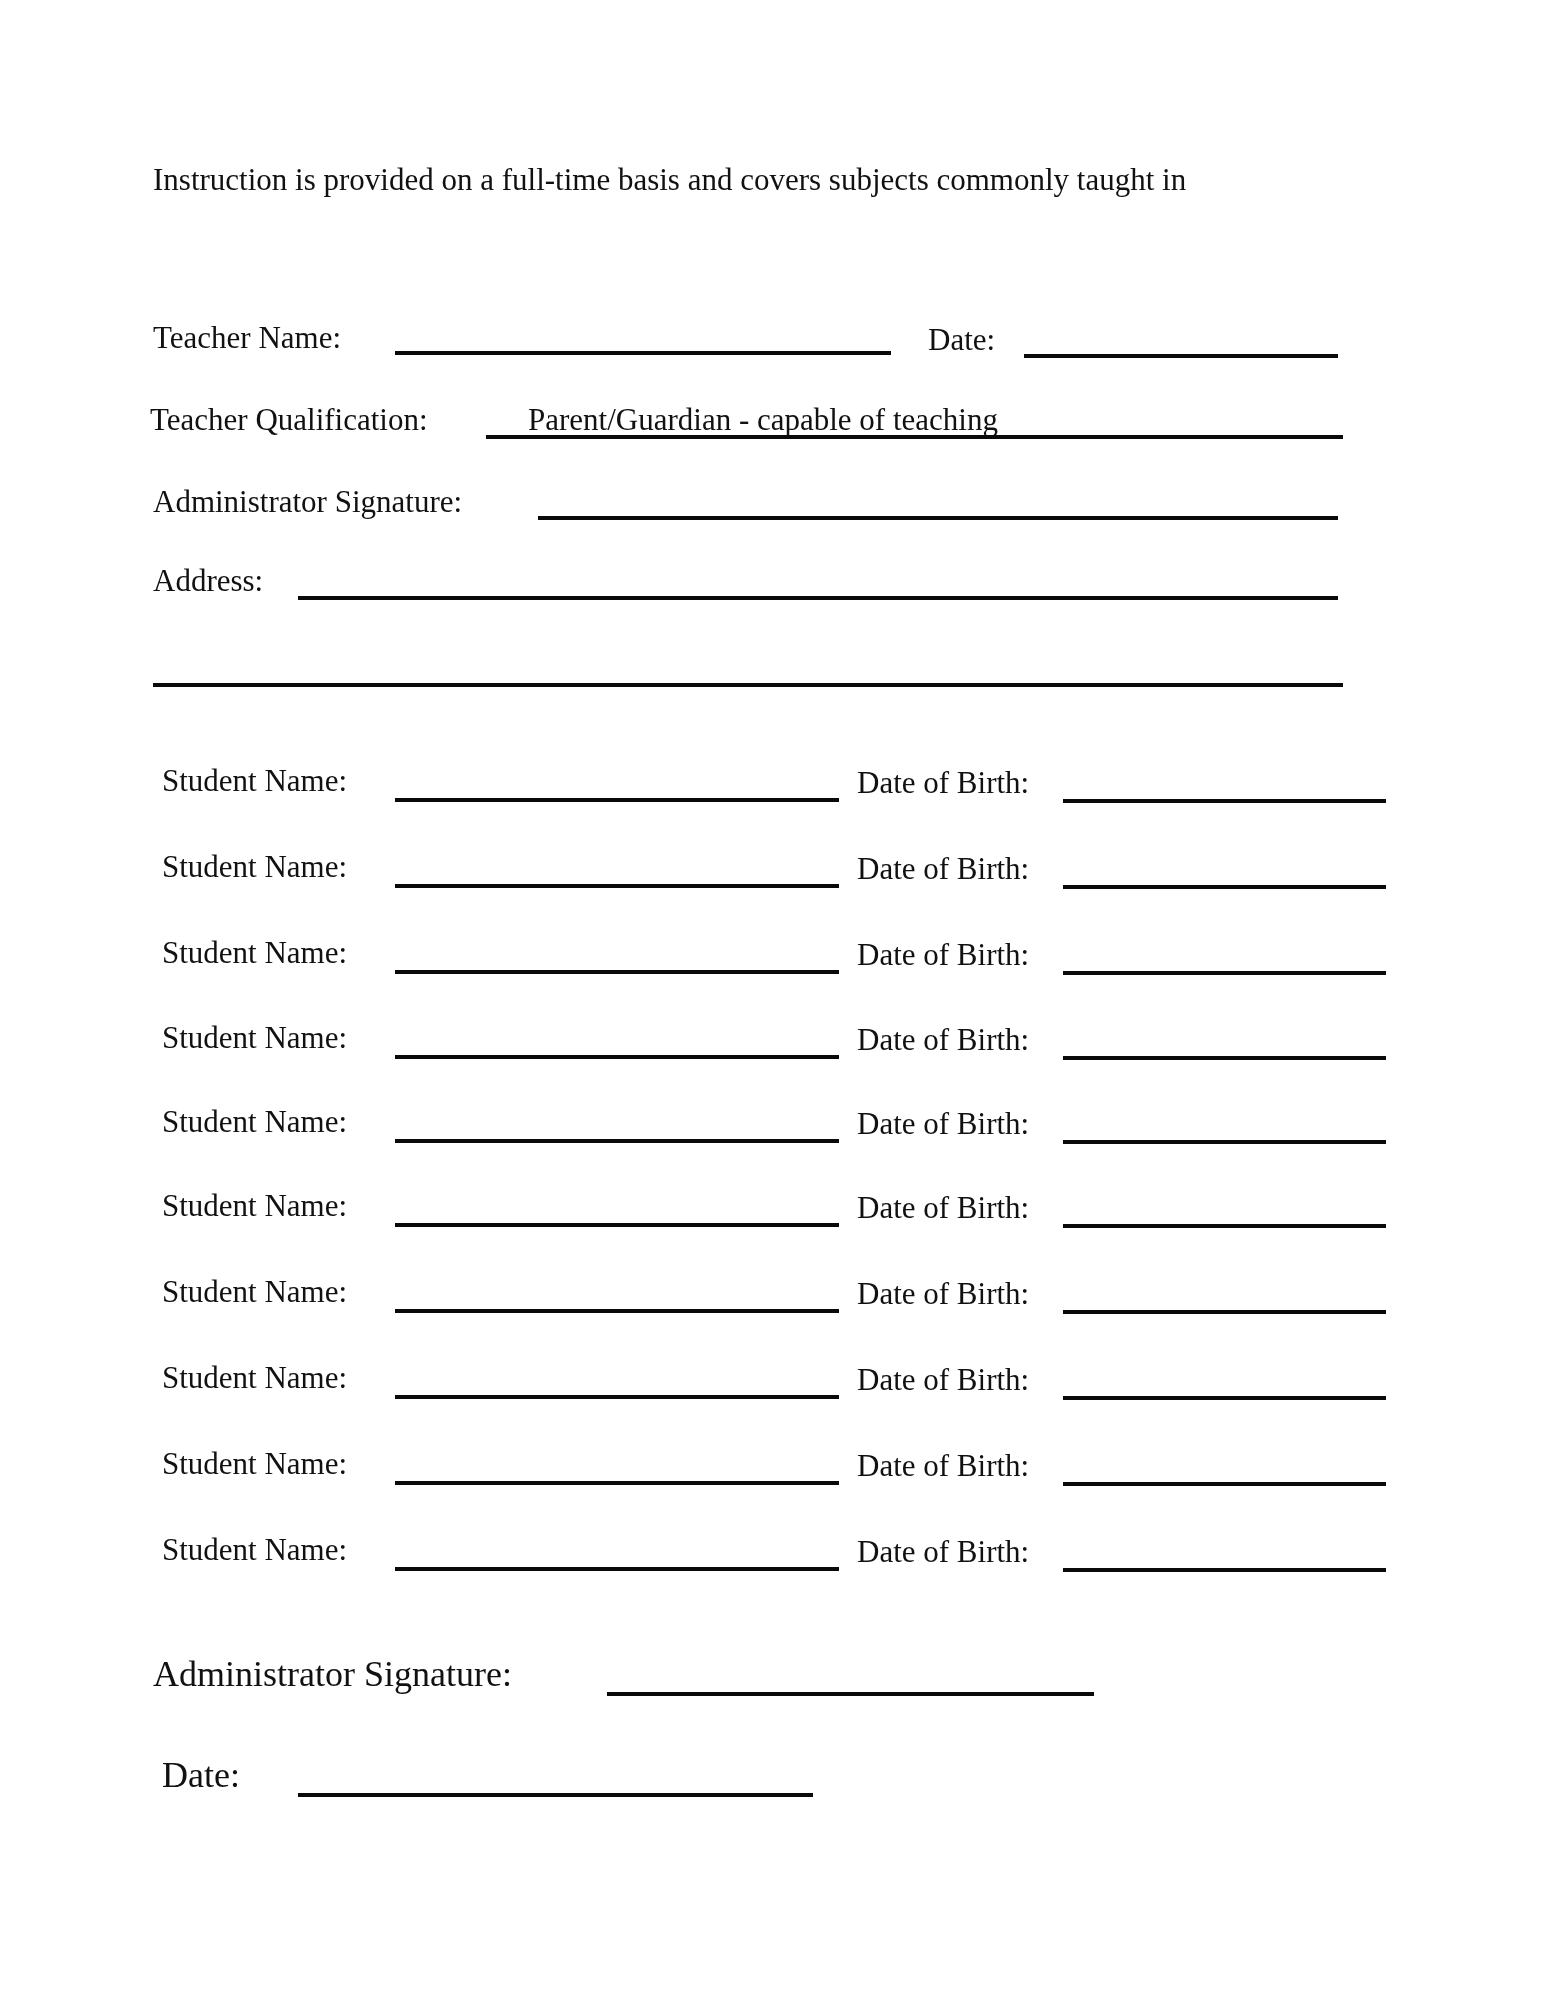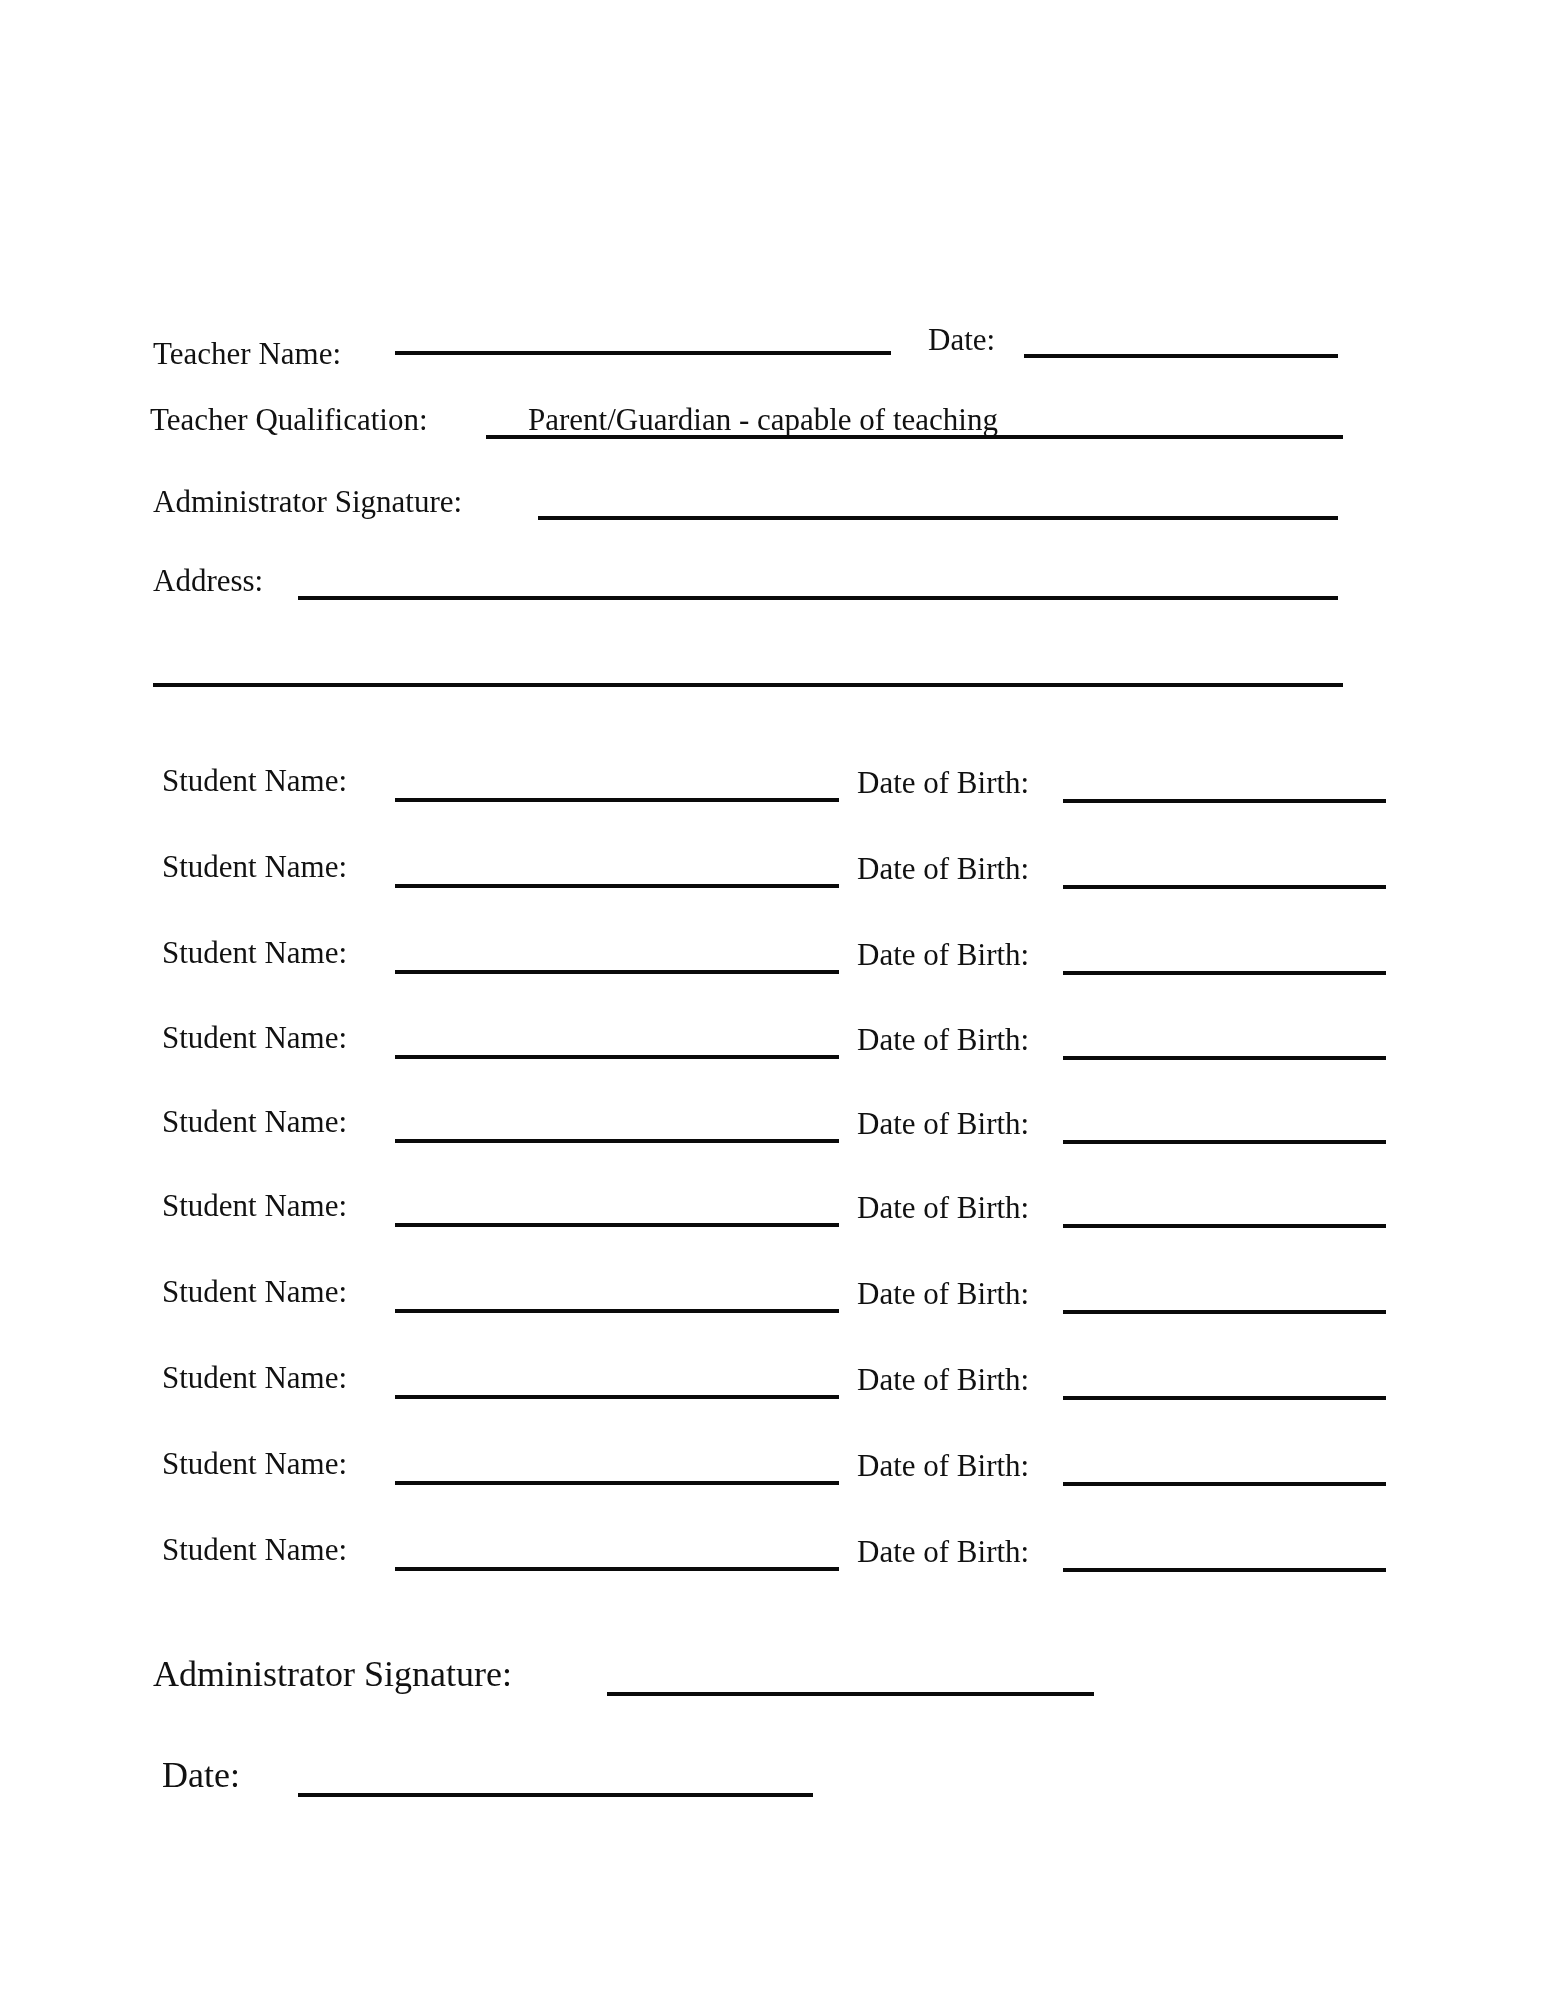--- a/index.html
+++ b/index.html
@@ -7,23 +7,24 @@
          font-family: "Liberation Serif", "DejaVu Serif", serif; color: #111111; }
   .txt { position: absolute; white-space: nowrap; font-size: 31px; line-height: 1; }
   .big { font-size: 36px; }
   .line { position: absolute; height: 4px; background: #0a0a0a; }
   .para { position: absolute; left: 153px; top: 160px; width: 1240px; font-size: 31px; line-height: 40px; }
 </style>
 </head>
 <body>
 
 <div class="para">
+  <div>Instruction is provided on a full-time basis and covers subjects commonly taught in</div>
 </div>
 
-<div class="txt" style="left:153px; top:322px;margin-top:16px;">Teacher Name:</div>
+<div class="txt" style="left:153px; top:322px;">Teacher Name:</div>
 <div class="line" style="left:395px; top:351px; width:496px;"></div>
 <div class="txt" style="left:928px; top:324px;">Date:</div>
 <div class="line" style="left:1024px; top:354px; width:314px;"></div>
 
 <div class="txt" style="left:150px; top:404px;">Teacher Qualification:</div>
 <div class="txt" style="left:485px; top:404px;margin-left:43px;">Parent/Guardian - capable of teaching</div>
 <div class="line" style="left:486px; top:435px; width:857px;"></div>
 
 <div class="txt" style="left:153px; top:486px;">Administrator Signature:</div>
 <div class="line" style="left:538px; top:516px; width:800px;"></div>

